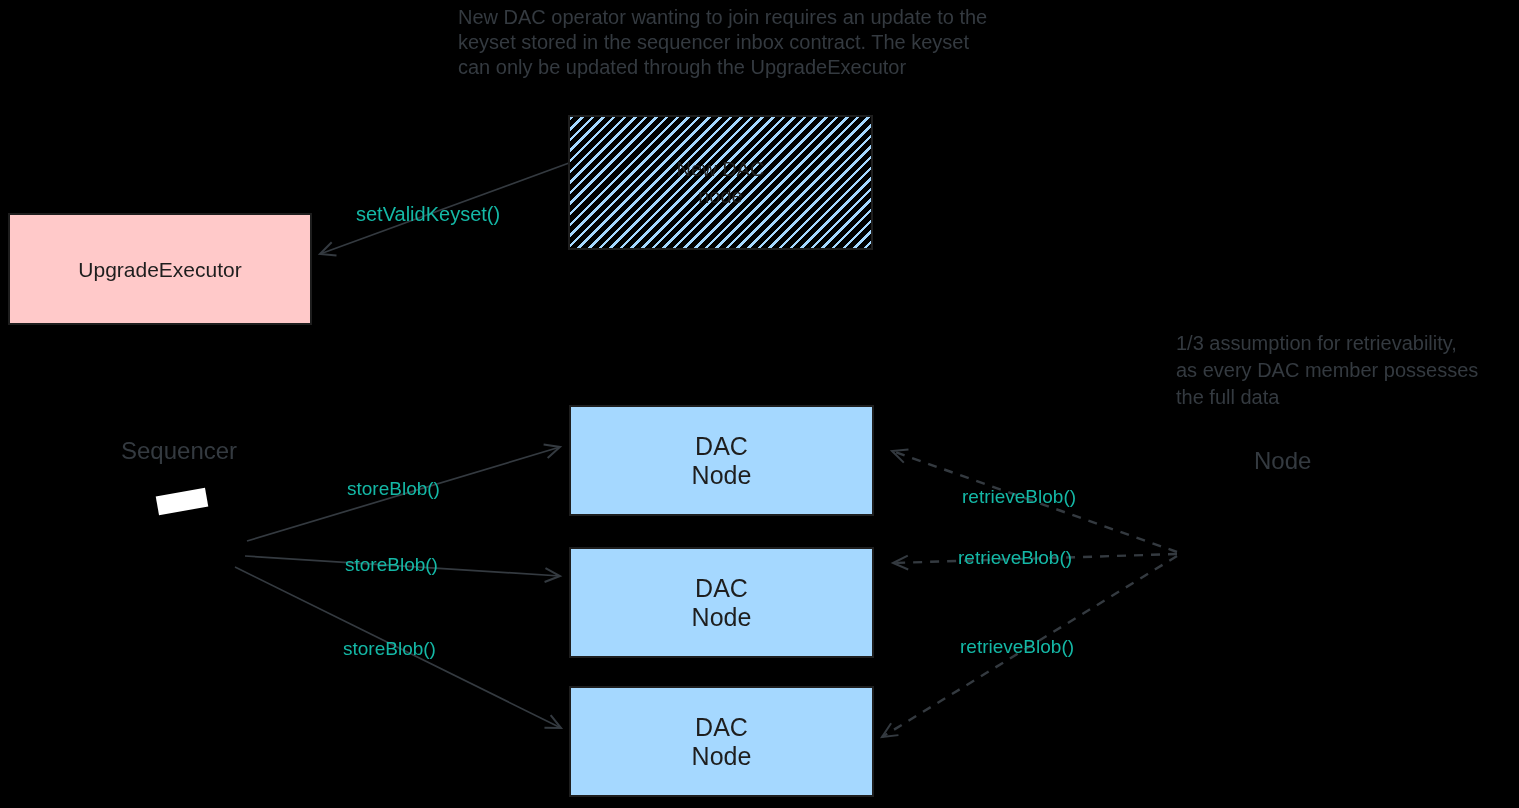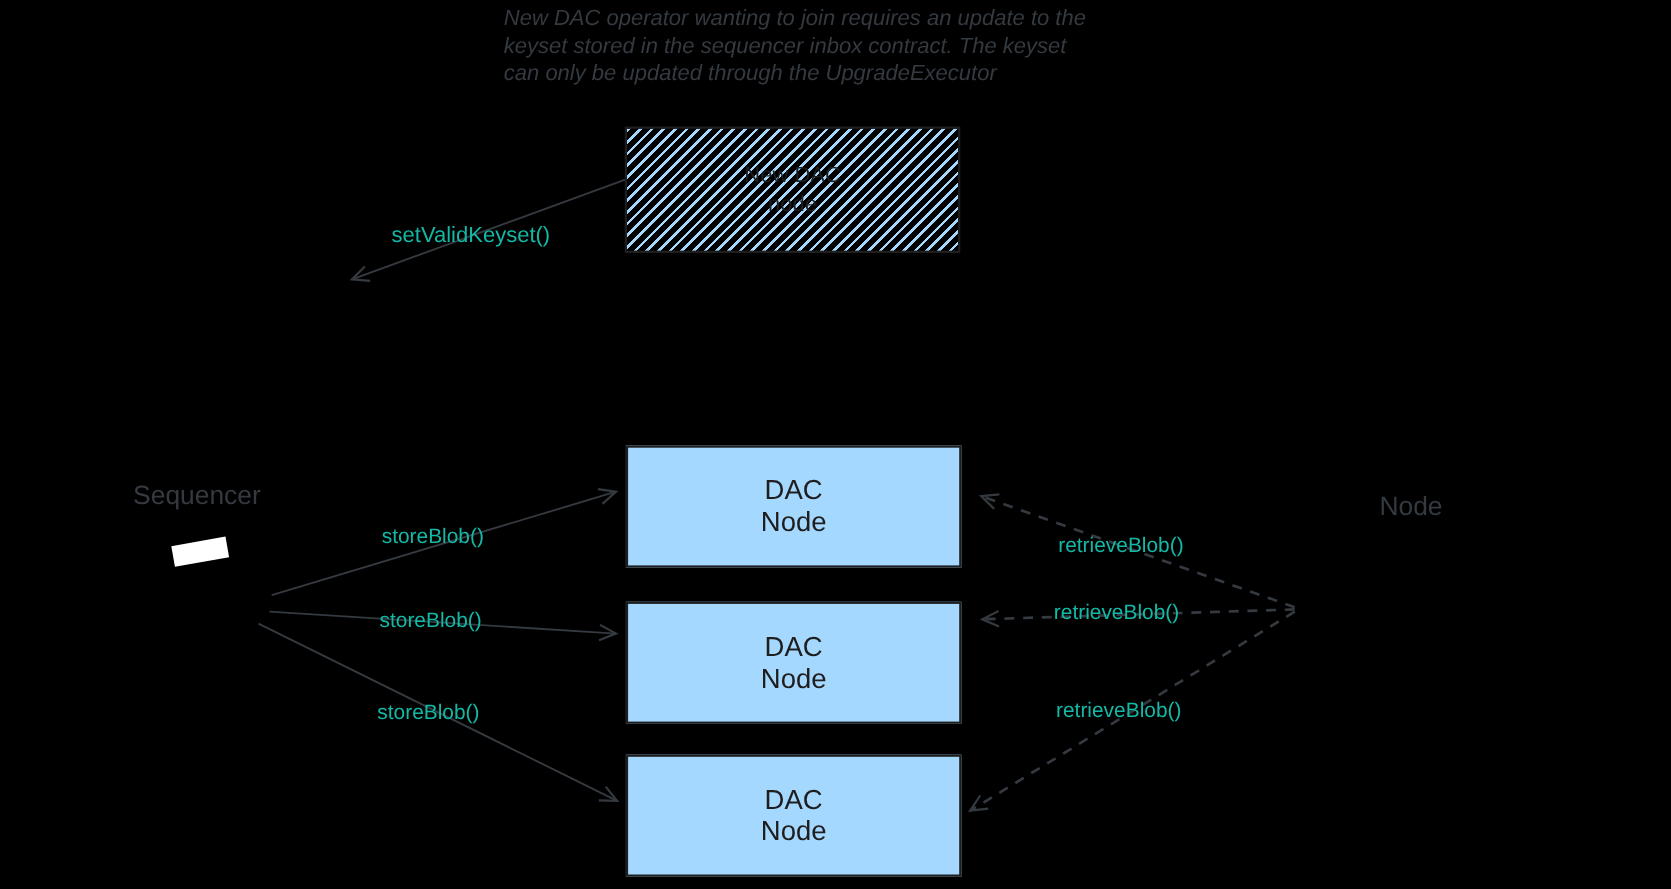--- a/index.html
+++ b/index.html
@@ -19,21 +19,20 @@
   .arrows-layer line { stroke: #343a40; }
   .arrows-layer .solid  { stroke-width: 1.7; }
   .arrows-layer .dashed { stroke-width: 2.4; stroke-dasharray: 9 8; }
 
   .note {
     position: absolute;
     color: #343a40;
     font-size: 20px;
     line-height: 25px;
     white-space: pre-line;
-    font-style: italic;
   }
   .edge-label {
     position: absolute;
     color: #14b8a6;
     font-size: 19px;
     white-space: nowrap;
   }
   .plain-label {
     position: absolute;
     color: #343a40;
@@ -90,25 +89,28 @@
     <line class="solid" x1="235" y1="567" x2="561" y2="728" marker-end="url(#ah)"></line>
     <line class="dashed" x1="1177" y1="552" x2="892" y2="451" marker-end="url(#ah)"></line>
     <line class="dashed" x1="1177" y1="554" x2="893" y2="563" marker-end="url(#ah)"></line>
     <line class="dashed" x1="1177" y1="556" x2="882" y2="737" marker-end="url(#ah)"></line>
   </svg>
 
   <div class="note" style="left:458px; top:5px;">New DAC operator wanting to join requires an update to the
 keyset stored in the sequencer inbox contract. The keyset
 can only be updated through the UpgradeExecutor</div>
 
-  <div class="box hatched" style="left:568px; top:115px; width:305px; height:115px;">
+  <div class="box hatched" style="left:568px; top:115px; width:305px; height:135px;">
     <div class="shape-label" style="font-size:20px; line-height:27px;">New DAC
 node</div>
   </div>
 
+  <div class="box pink" style="left:8px; top:213px; width:304px; height:112px;">
+    <div class="shape-label" style="font-size:21px;">UpgradeExecutor</div>
+  </div>
 
   <div class="edge-label" style="left:356px; top:203px; font-size:20px;">setValidKeyset()</div>
 
   <div class="plain-label" style="left:121px; top:437px;">Sequencer</div>
 
   <div class="seq-rect"></div>
 
   <div class="box blue" style="left:569px; top:405px; width:305px; height:111px;">
     <div class="shape-label">DAC
 Node</div>
@@ -125,17 +127,20 @@
   </div>
 
   <div class="edge-label" style="left:347px; top:478px;">storeBlob()</div>
   <div class="edge-label" style="left:345px; top:554px;">storeBlob()</div>
   <div class="edge-label" style="left:343px; top:638px;">storeBlob()</div>
 
   <div class="edge-label" style="left:962px; top:486px;">retrieveBlob()</div>
   <div class="edge-label" style="left:958px; top:547px;">retrieveBlob()</div>
   <div class="edge-label" style="left:960px; top:636px;">retrieveBlob()</div>
 
+  <div class="note" style="left:1176px; top:330px; line-height:27px;">1/3 assumption for retrievability,
+as every DAC member possesses
+the full data</div>
 
   <div class="plain-label" style="left:1254px; top:447px;">Node</div>
 
 
 </div>
 
 </body></html>

